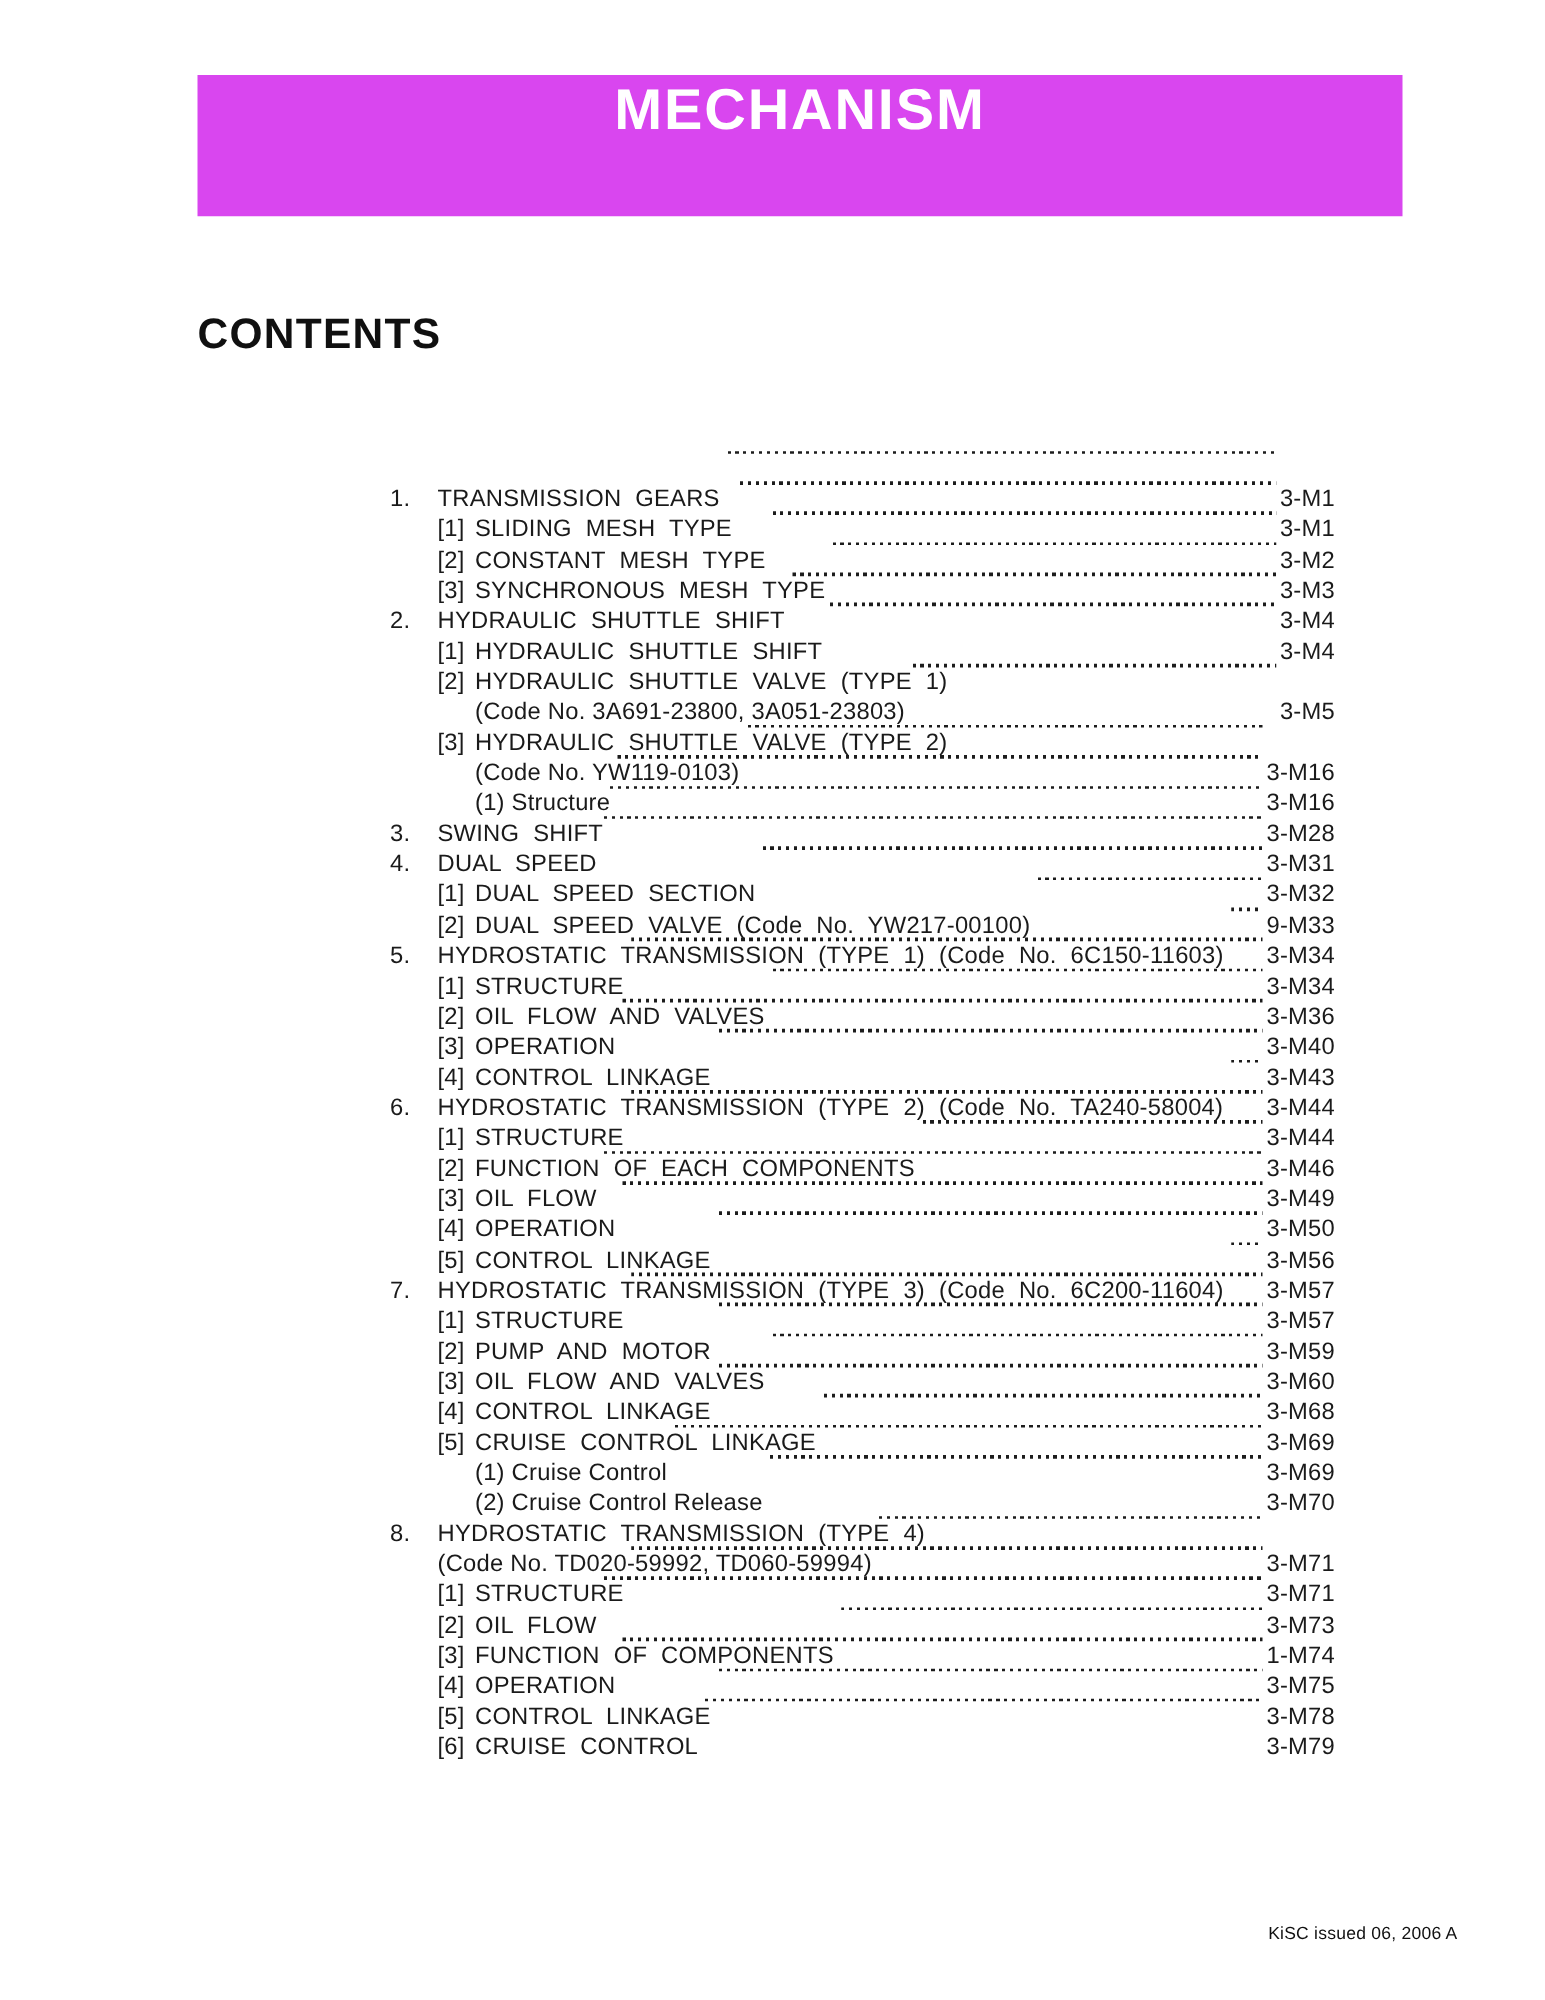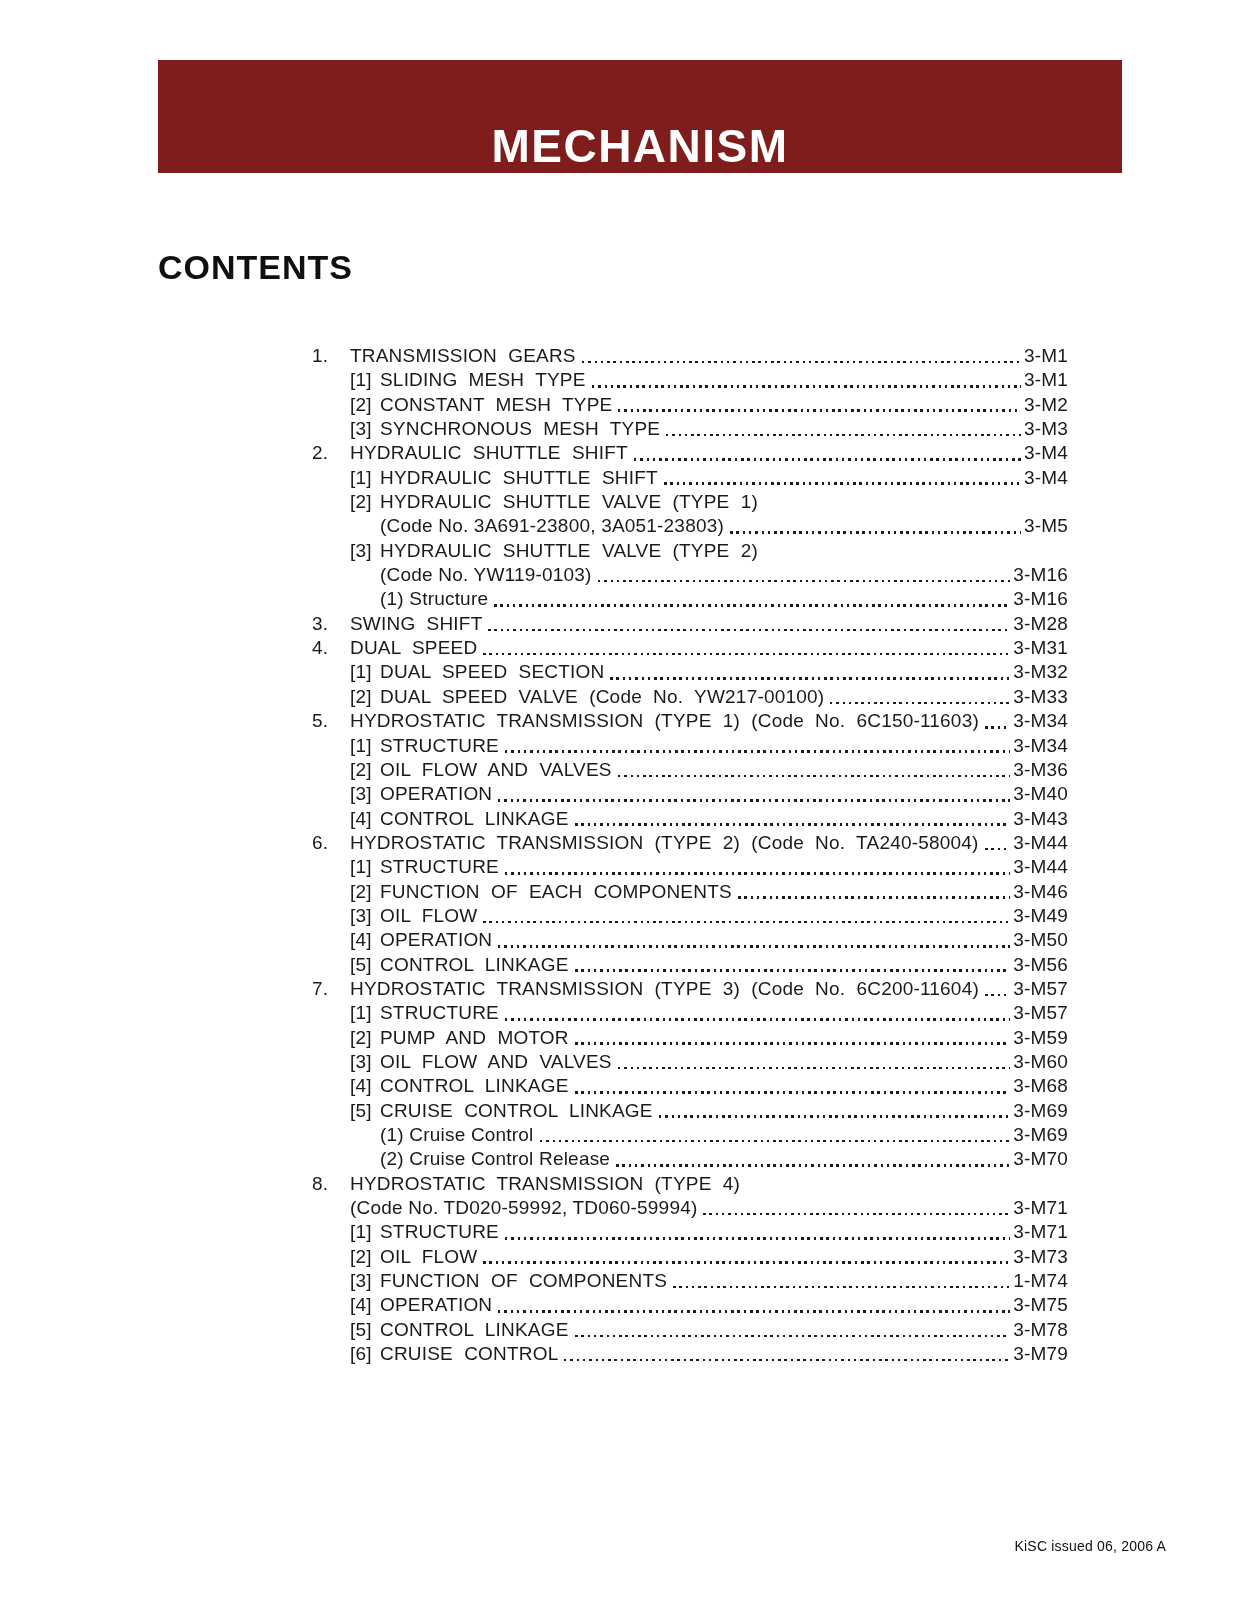--- a/index.html
+++ b/index.html
@@ -6,22 +6,22 @@
   body {
     width: 1236px; height: 1600px;
     background: #ffffff;
     position: relative;
     font-family: "Liberation Sans", sans-serif;
     color: #1a1a1a;
   }
   .banner {
     position: absolute; left: 158px; top: 60px;
     width: 964px; height: 113px;
-    background: #7f1d1d;
-    display: flex; align-items: flex-end; justify-content: center;
+    background: #d946ef;
+    display: flex; align-items: flex-start; justify-content: center;
   }
   .banner h1 {
     margin: 0; color: #ffffff;
     font-size: 46px; font-weight: bold; letter-spacing: 1.5px;
   }
   .contents-heading {
     position: absolute; left: 158px; top: 248px; width: 964px;
     margin: 0; text-align: left;
     font-size: 34px; font-weight: bold; letter-spacing: 1px; color: #101010;
   }
@@ -32,21 +32,21 @@
   .row {
     display: flex; align-items: baseline;
     height: 24.35px; line-height: 24.35px;
     white-space: nowrap;
   }
   .marker { flex: none; }
   .lvl0 .marker { width: 38px; }
   .lvl1 { padding-left: 38px; }
   .lvl1 .marker { width: 30px; }
   .lvl2 { padding-left: 68px; }
-  .label { flex: none; }
+  .label { flex: none; margin-top: 44px; }
   .label.caps { word-spacing: 0.3em; }
   .dots {
     flex: 1 1 auto; min-width: 6px;
     align-self: flex-end;
     height: 2.6px; margin: 0 3px 5px 6px;
     background: repeating-linear-gradient(to right, #1c1c1c 0 2.5px, transparent 2.5px 6.3px);
     overflow: hidden;
   }
   .pagenum { flex: none; }
   .footer-note {
@@ -145,21 +145,21 @@
       <div class="row lvl1">
     <span class="marker">[1]</span>
     <span class="label caps">DUAL SPEED SECTION</span>
     <span class="dots"></span>
     <span class="pagenum">3-M32</span>
   </div>
       <div class="row lvl1">
     <span class="marker">[2]</span>
     <span class="label caps">DUAL SPEED VALVE (Code No. YW217-00100)</span>
     <span class="dots"></span>
-    <span class="pagenum">3-M33</span>
+    <span class="pagenum">9-M33</span>
   </div>
       <div class="row lvl0">
     <span class="marker">5.</span>
     <span class="label caps">HYDROSTATIC TRANSMISSION (TYPE 1) (Code No. 6C150-11603)</span>
     <span class="dots"></span>
     <span class="pagenum">3-M34</span>
   </div>
       <div class="row lvl1">
     <span class="marker">[1]</span>
     <span class="label caps">STRUCTURE</span>

